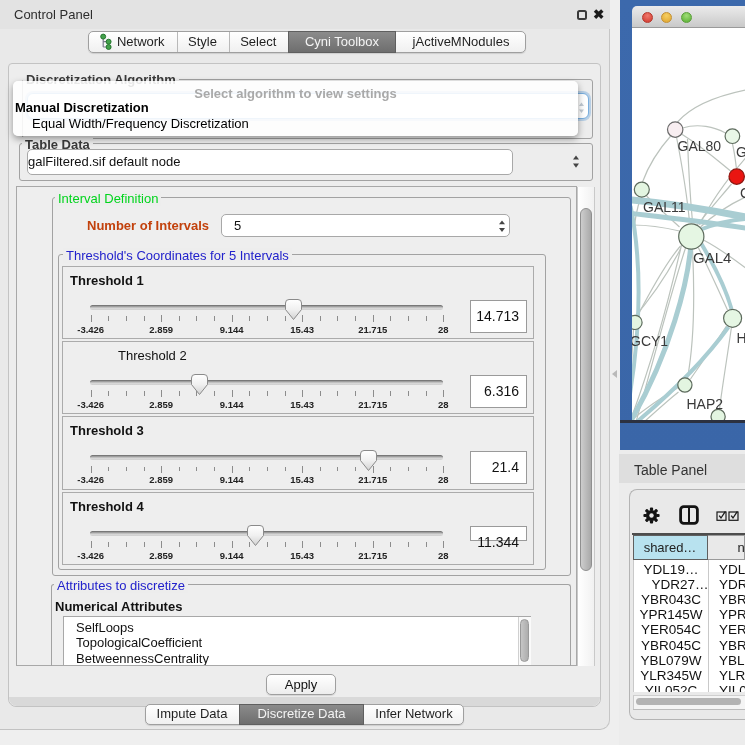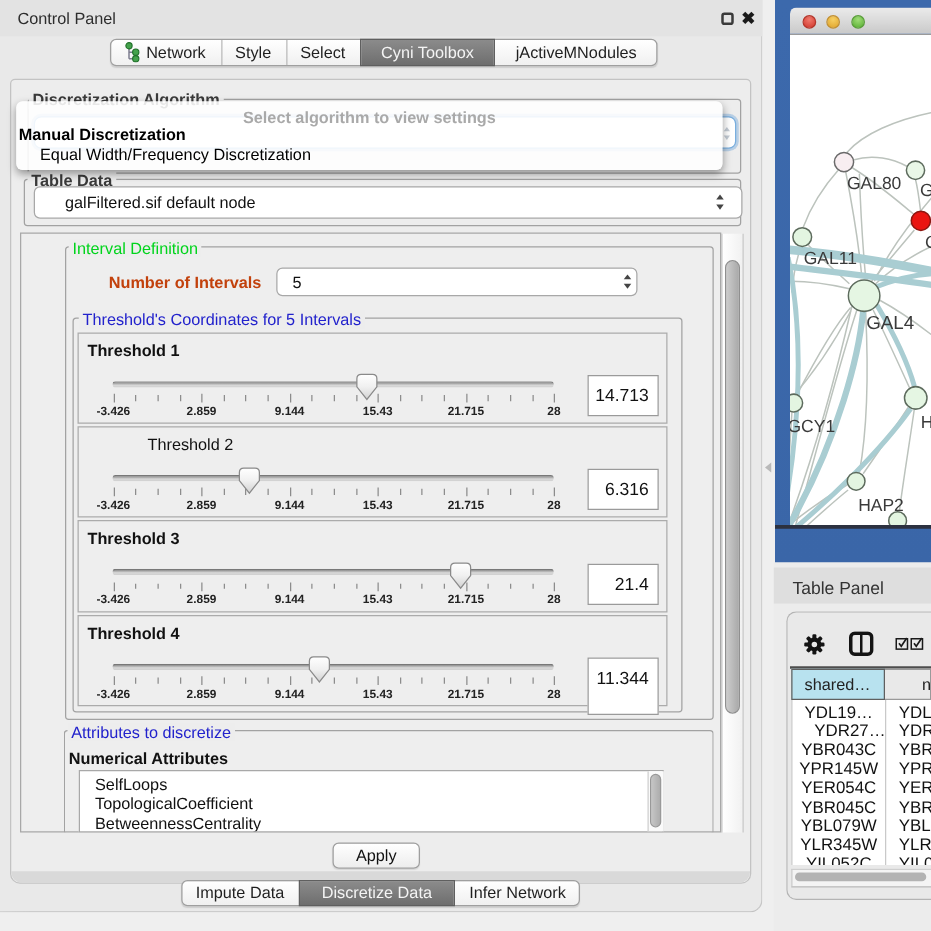--- a/index.html
+++ b/index.html
@@ -27,21 +27,21 @@
 <div style="position:absolute;left:9px;top:697px;width:591px;height:9px;background:#d9d9d9;border-radius:0 0 8px 8px;"></div>
 <div style="position:absolute;left:22px;top:79px;width:571px;height:60px;border:1px solid #a2a2a2;border-radius:3px;"></div>
 <div style="position:absolute;left:23px;top:71.5px;font-size:13px;font-weight:bold;color:#3a3a3a;background:#ededed;padding:0 3px;">Discretization Algorithm</div>
 <div style="position:absolute;left:27px;top:93px;width:562px;height:26px;background:#ffffff;border:1.5px solid #79aede;border-radius:6px;box-shadow:0 0 0 2px rgba(120,170,220,0.45);"></div>
 <div style="position:absolute;left:578px;top:100px;width:7px;height:12px;"><svg width="7" height="12" viewBox="0 0 7 12">
         <path d="M3.5,0.5 L6,4 H1 Z" fill="#c3cbd4"></path>
         <path d="M1,7.4 H6 L3.5,11 Z" fill="#c3cbd4"></path>
       </svg></div>
 <div style="position:absolute;left:19px;top:143px;width:574px;height:38px;border:1px solid #a2a2a2;border-radius:3px;"></div>
 <div style="position:absolute;left:22px;top:136.5px;font-size:13px;font-weight:bold;color:#3a3a3a;background:#ededed;padding:0 3px;">Table Data</div>
-<div style="position:absolute;left:27px;top:149px;width:567px;height:26px;background:#ffffff;border:1px solid #a8a8a8;border-radius:5px;font-size:13px;color:#111;line-height:24px;padding-left:24px;">galFiltered.sif default node</div>
+<div style="position:absolute;left:27px;top:149px;width:486px;height:26px;background:#ffffff;border:1px solid #a8a8a8;border-radius:5px;font-size:13px;color:#111;line-height:24px;padding-left:0;">galFiltered.sif default node</div>
 <div style="position:absolute;left:572px;top:155px;width:8px;height:14px;"><svg width="8" height="14" viewBox="0 0 8 14">
         <path d="M4,0.5 L7,4.6 H1 Z" fill="#444"></path>
         <path d="M1,8.6 H7 L4,12.8 Z" fill="#444"></path>
       </svg></div>
 <div style="position:absolute;left:16px;top:186px;width:561px;height:480px;border:1px solid #a8a8a8;background:#eeeeee;"></div>
 <div style="position:absolute;left:577px;top:187px;width:18px;height:479px;background:linear-gradient(to right,#ffffff,#f1f1f1);border-left:1px solid #c9c9c9;border-right:1px solid #c9c9c9;"></div>
 <div style="position:absolute;left:580px;top:208px;width:12px;height:363px;border-radius:6px;background:linear-gradient(to right,#cdcdcd,#a9a9a9);border:1px solid #8f8f8f;"></div>
 <div style="position:absolute;left:52px;top:197px;width:519px;height:379px;border:1px solid #a2a2a2;border-radius:3px;"></div>
 <div style="position:absolute;left:55px;top:190.5px;font-size:13px;color:#00d41c;background:#ededed;padding:0 3px;">Interval Definition</div>
 <div style="position:absolute;left:87px;top:218px;font-size:13px;font-weight:bold;color:#c2410c;">Number of Intervals</div>
@@ -208,21 +208,21 @@
 <div style="position:absolute;left:246.4px;top:524.2px;width:19px;height:23px;"><svg width="19" height="23" viewBox="0 0 19 23">
         <defs>
           <linearGradient id="th3" x1="0" y1="0" x2="0" y2="1">
             <stop offset="0" stop-color="#ffffff"></stop>
             <stop offset="0.5" stop-color="#f0f0f0"></stop>
             <stop offset="1" stop-color="#d2d2d2"></stop>
           </linearGradient>
         </defs>
         <path d="M1.5,5 Q1.5,1.5 5,1.5 L14,1.5 Q17.5,1.5 17.5,5 L17.5,11.5 L9.5,21.5 L1.5,11.5 Z" fill="url(#th3)" stroke="#8a8a8a" stroke-width="1"></path>
       </svg></div>
-<div style="position:absolute;left:470px;top:526.2px;width:57px;height:46px;background:#ffffff;border:1px solid #9a9a9a;font-size:14px;color:#111;line-height:31px;text-align:right;padding-right:7px;">11.344</div>
+<div style="position:absolute;left:470px;top:526.2px;width:57px;height:15px;background:#ffffff;border:1px solid #9a9a9a;font-size:14px;color:#111;line-height:31px;text-align:right;padding-right:7px;">11.344</div>
 <div style="position:absolute;left:51px;top:584px;width:520px;height:82px;border:1px solid #a2a2a2;border-bottom:none;border-radius:3px 3px 0 0;"></div>
 <div style="position:absolute;left:54px;top:578px;font-size:13px;color:#2222cc;background:#ededed;padding:0 3px;">Attributes to discretize</div>
 <div style="position:absolute;left:55px;top:599px;font-size:13px;font-weight:bold;color:#111;">Numerical Attributes</div>
 <div style="position:absolute;left:63px;top:616px;width:468px;height:50px;background:#ffffff;border:1px solid #a8a8a8;overflow:hidden;">
       <div style="position:absolute;left:12px;top:3px;font-size:13px;color:#111;">
         <div style="height:15.4px;line-height:15.4px;">SelfLoops</div>
         <div style="height:15.4px;line-height:15.4px;">TopologicalCoefficient</div>
         <div style="height:15.4px;line-height:15.4px;">BetweennessCentrality</div>
       </div>
     </div>

